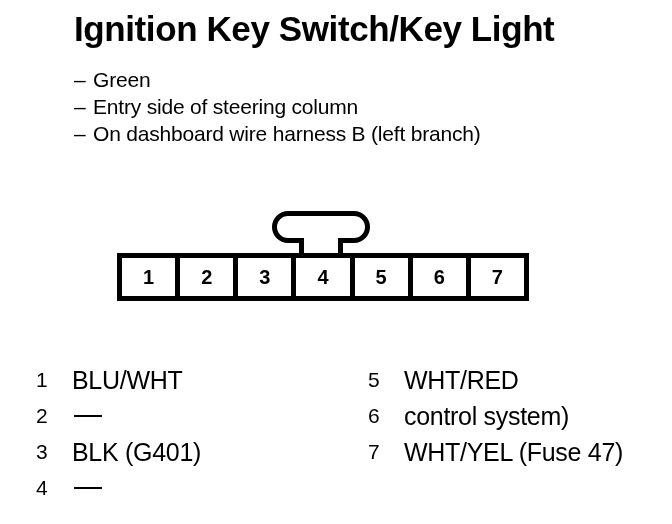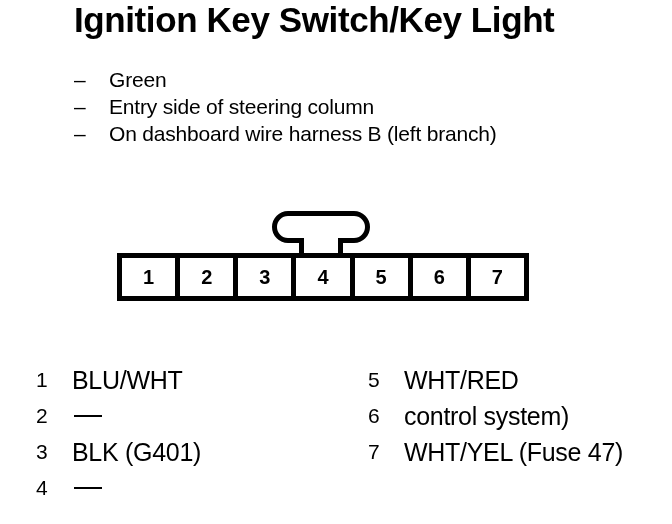--- a/index.html
+++ b/index.html
@@ -14,21 +14,21 @@
     overflow: hidden;
     font-family: "Liberation Sans", sans-serif;
     color: #000000;
     -webkit-font-smoothing: none;
   }
 
   
   .page-title {
     position: absolute;
     left: 74px;
-    top: 0;
+    top: 9px;
     font-size: 35px;
     font-weight: bold;
     letter-spacing: -0.4px;
     line-height: 40px;
     white-space: nowrap;
   }
 
   
   .notes {
     position: absolute;
@@ -43,21 +43,20 @@
     line-height: 27px;
     letter-spacing: -0.2px;
     white-space: nowrap;
   }
   .note-dash {
     width: 19px;
     flex: 0 0 19px;
   }
   .note-text {
     flex: 1 1 auto;
-    margin-left: 16px;
   }
 
   
   .connector-wrap {
     position: absolute;
     left: 117px;
     top: 211px;
     width: 412px;
     height: 90px;
   }

